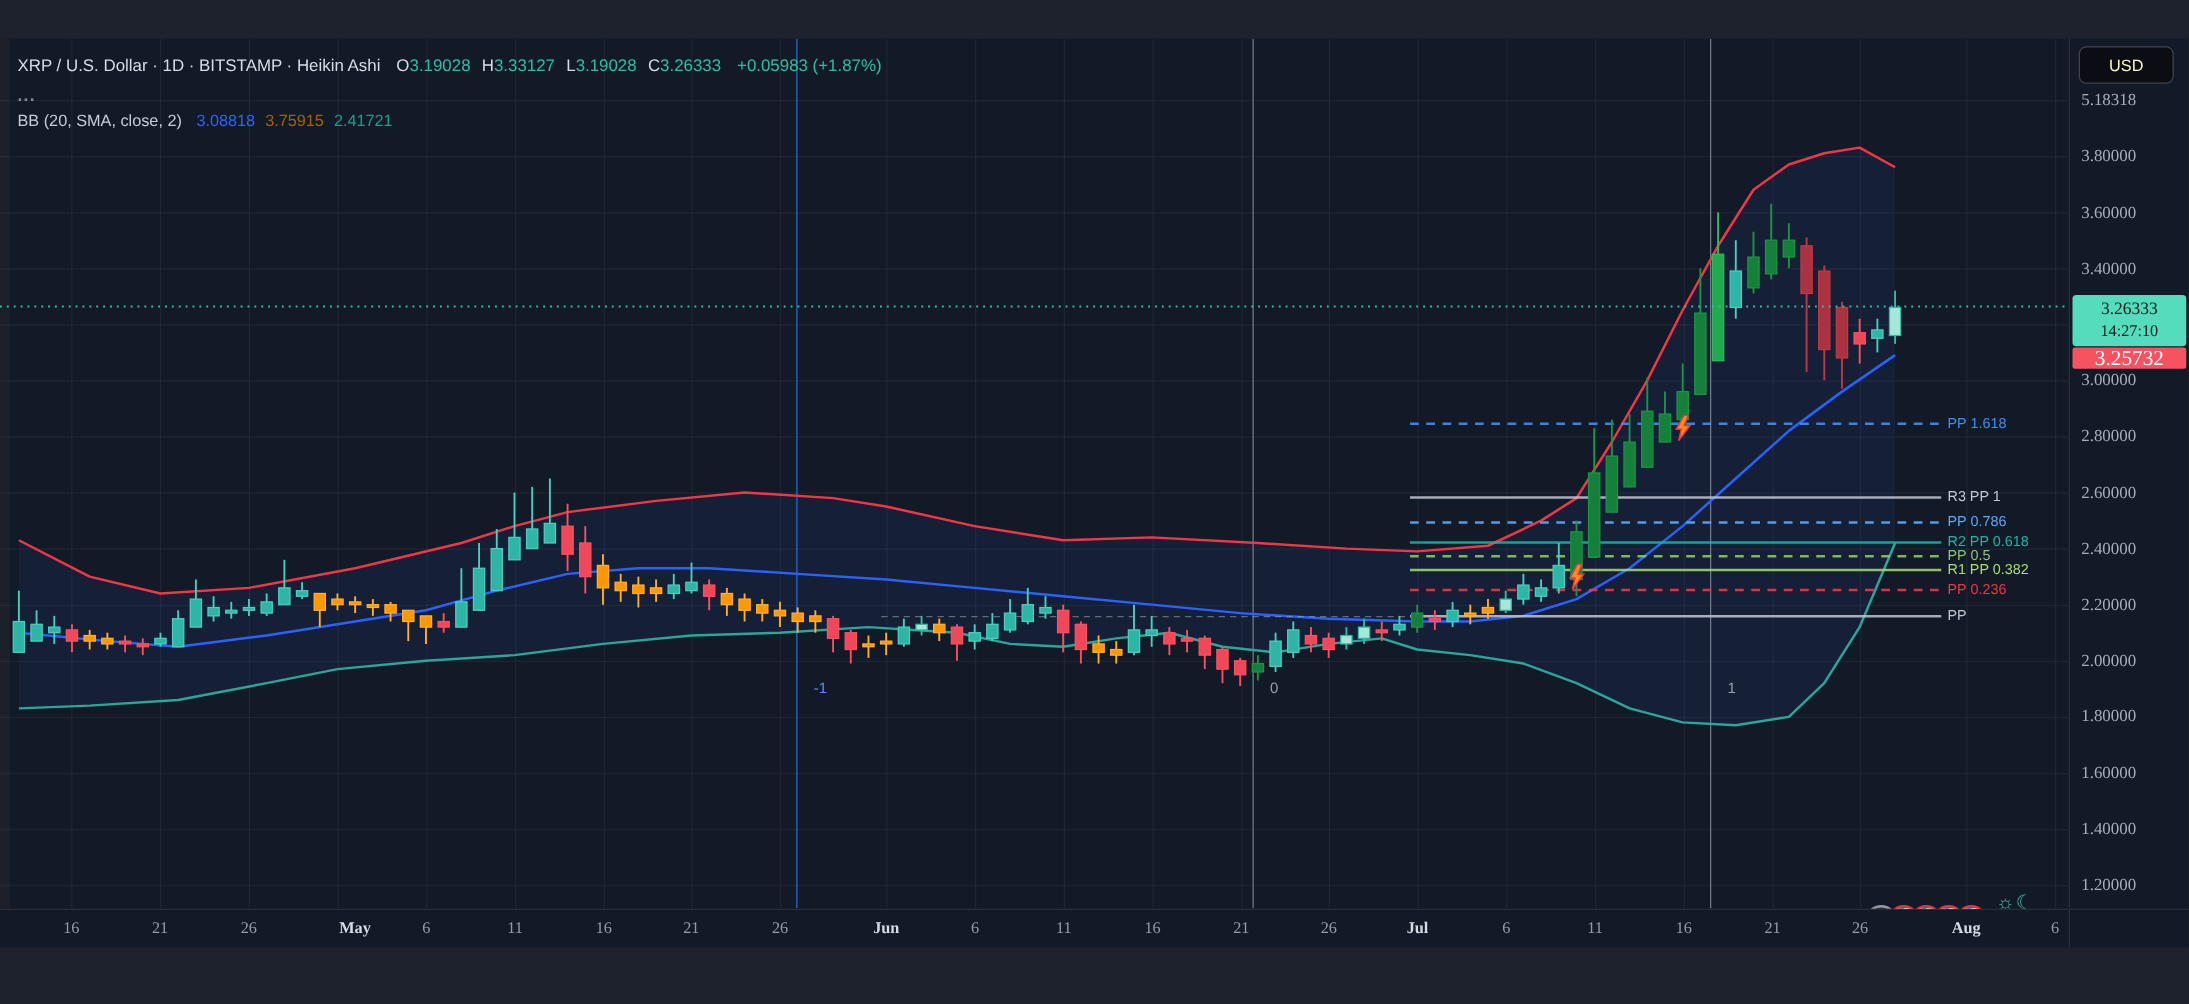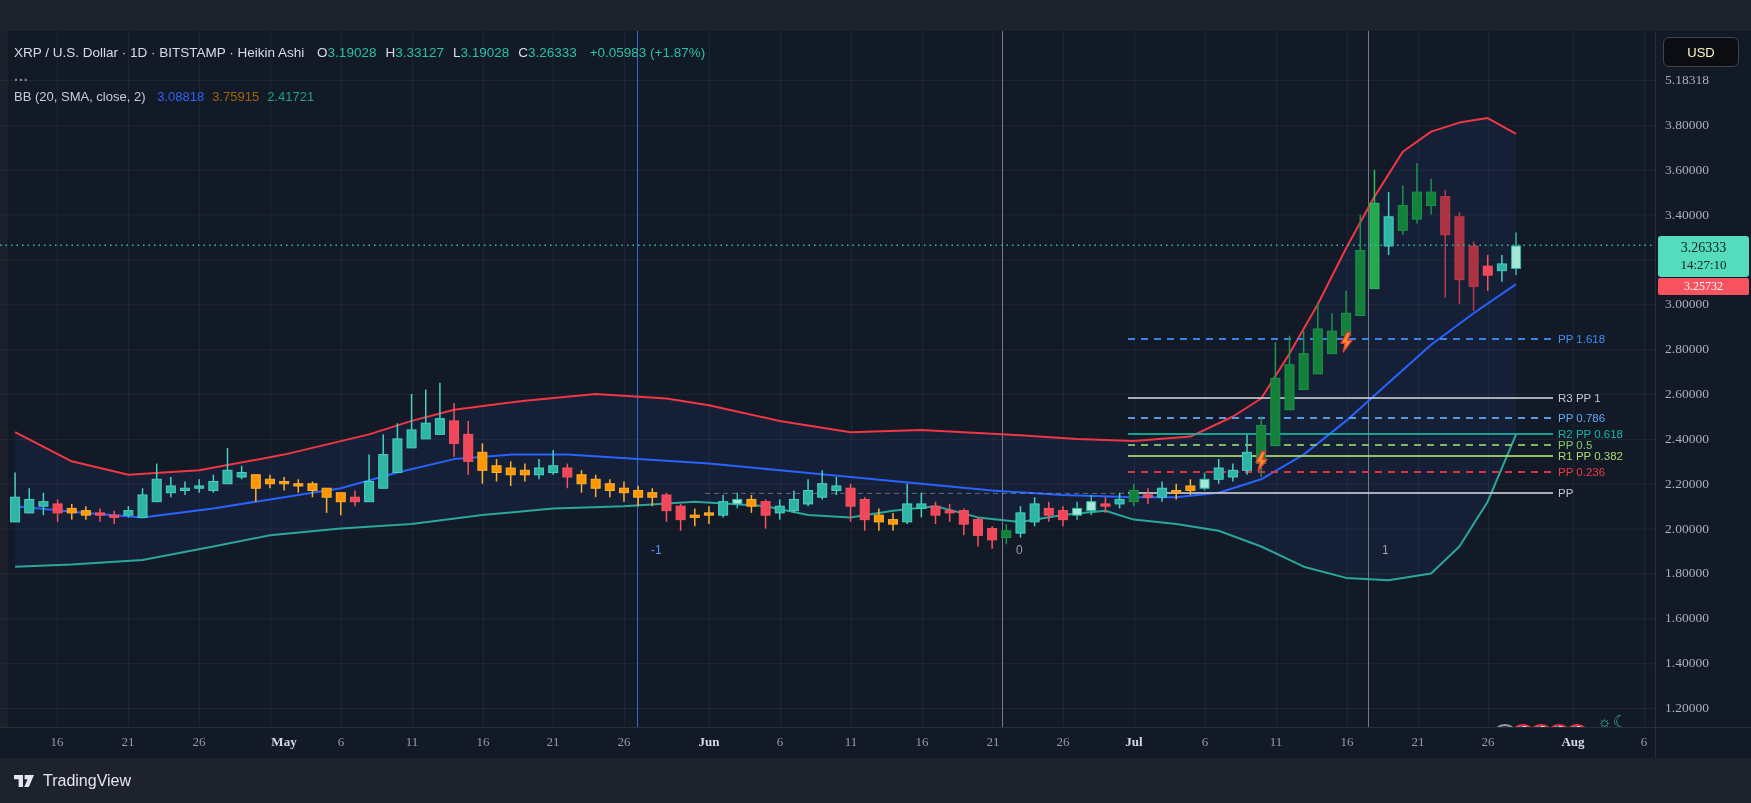--- a/index.html
+++ b/index.html
@@ -37,21 +37,21 @@
     background:#131a27; border-left:1px solid #2a2e39; }
   #usd-button { position:absolute; left:7px; top:6px; width:76px; height:30px;
     background:#0b0d13; border:1px solid #40444f; border-radius:6px; color:#fef9c3;
     font-size:13px; display:flex; align-items:center; justify-content:center; cursor:pointer; }
   #last-badge { position:absolute; left:2px; top:205px; width:91px; height:41px;
     background:#55dcbd; border-radius:3px; color:#0b211b; text-align:center; z-index:5;
     display:flex; flex-direction:column; justify-content:center; line-height:1.3; }
   #last-badge .p { font-size:14px; }
   #last-badge .cd { font-size:13px; }
   #prev-badge { position:absolute; left:2px; top:247px; width:91px; height:17px;
-    background:#f7525f; border-radius:2px; color:#fff; font-size:12px; text-align:center;
+    background:#f7525f; border-radius:2px; color:#fff; font-size:17px; text-align:center;
     line-height:17px; z-index:5; }
 
   #time-axis { position:absolute; left:0; top:727px; width:1655px; height:31px;
     background:#131a27; border-top:1px solid #2a2e39; }
   #axis-corner { position:absolute; left:1655px; top:727px; width:96px; height:31px;
     background:#131a27; border-top:1px solid #2a2e39; border-left:1px solid #2a2e39; }
 
   #bottom-bar { position:absolute; left:0; top:758px; width:1751px; height:45px;
     background:#1e222d; display:flex; align-items:center; }
   #tv-logo { display:flex; align-items:center; margin-left:12px; cursor:pointer; }
@@ -451,22 +451,13 @@
       <div class="time-label" style="left: 1205px;">6</div>
       <div class="time-label" style="left: 1276px;">11</div>
       <div class="time-label" style="left: 1347px;">16</div>
       <div class="time-label" style="left: 1418px;">21</div>
       <div class="time-label" style="left: 1488px;">26</div>
       <div class="time-label major" style="left: 1573px;">Aug</div>
       <div class="time-label" style="left: 1644px;">6</div>
     </div>
   <div id="axis-corner"></div>
 
-  <div id="bottom-bar">
-    <div id="tv-logo">
-      <svg width="24" height="24" viewBox="0 0 24 24">
-        <path d="M2 6 h9 v12 h-4.4 V10.2 H2 Z" fill="#e2e6ee"></path>
-        <path d="M12.6 6 h9.4 l-5.2 12 h-4.6 l3.4-7.8 h-3 Z" fill="#e2e6ee"></path>
-      </svg>
-      <span class="brand">TradingView</span>
-    </div>
-  </div>
 </div>
 
 </body></html>

